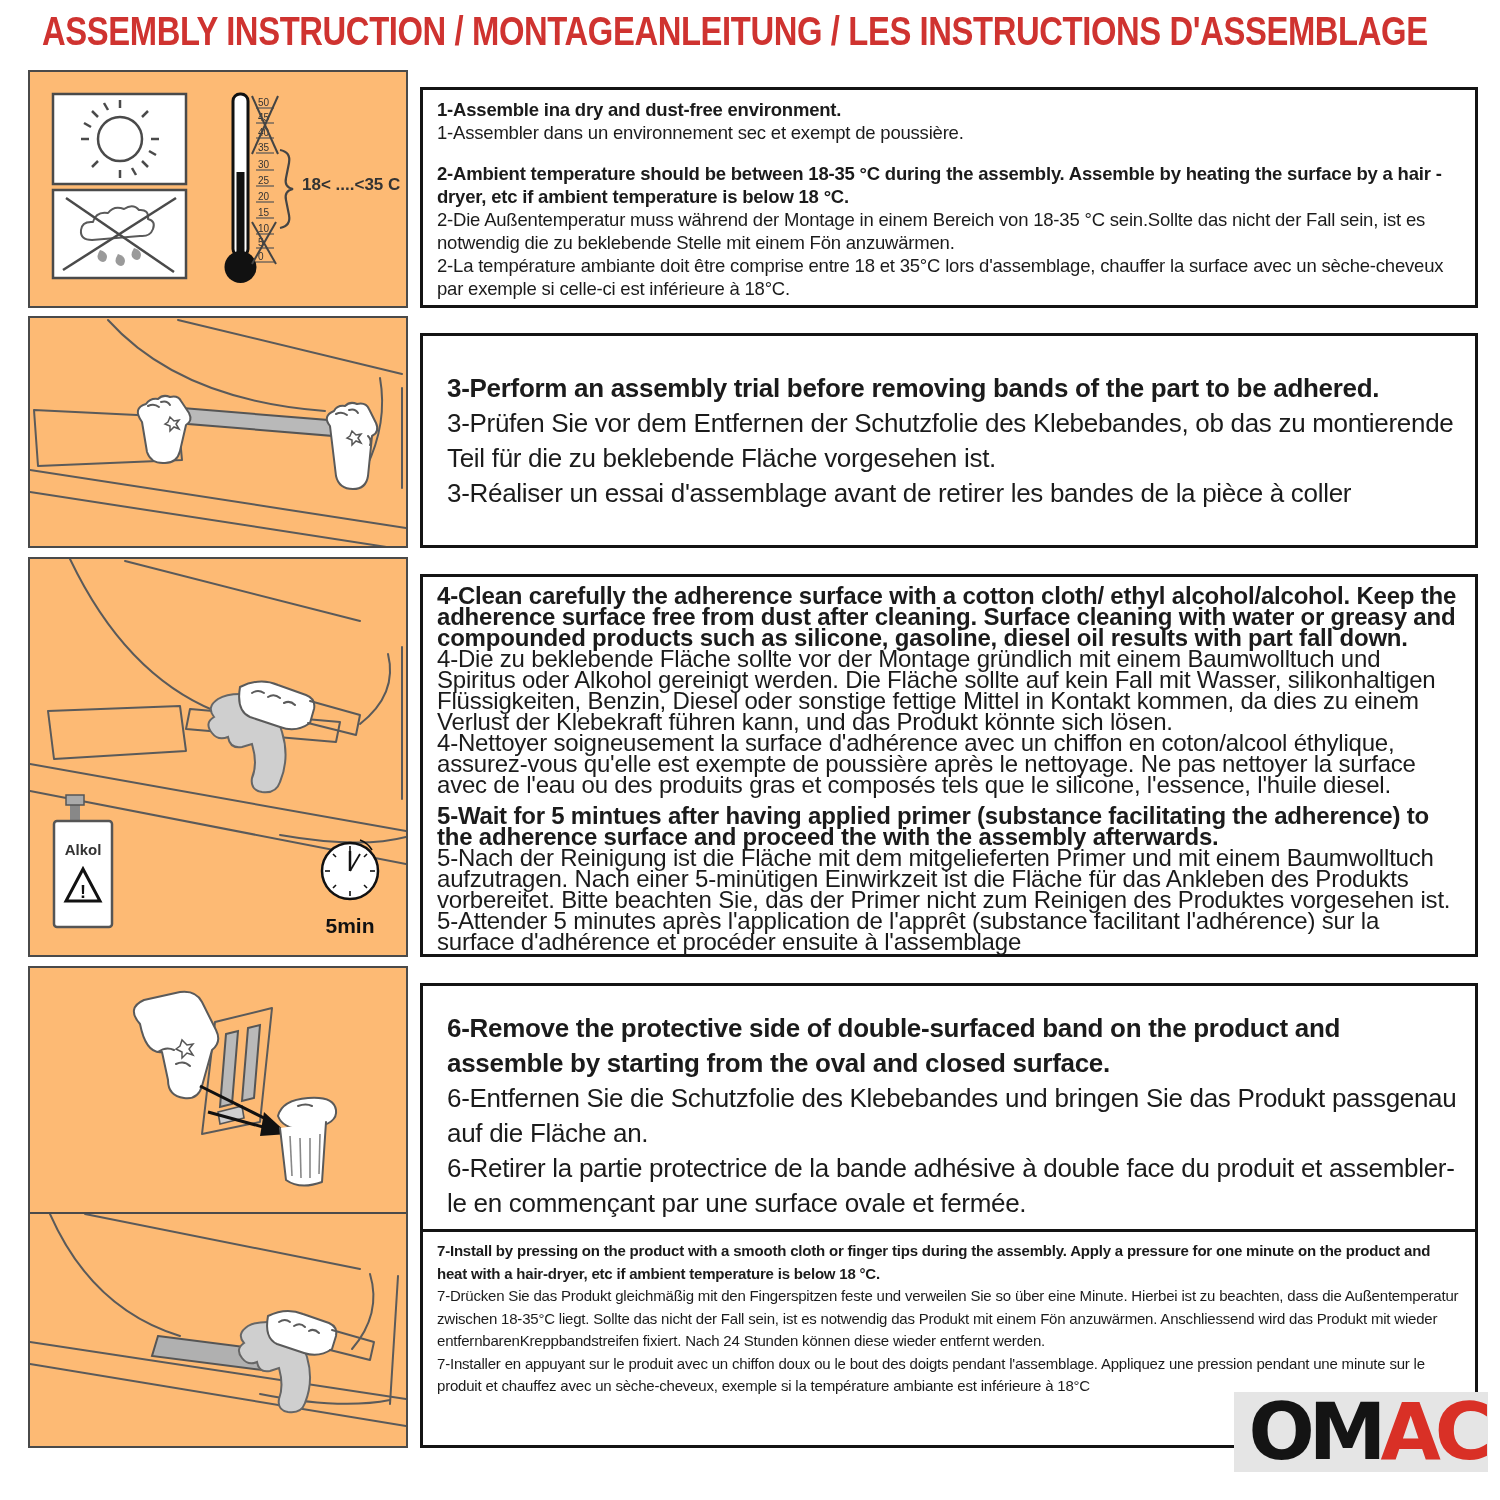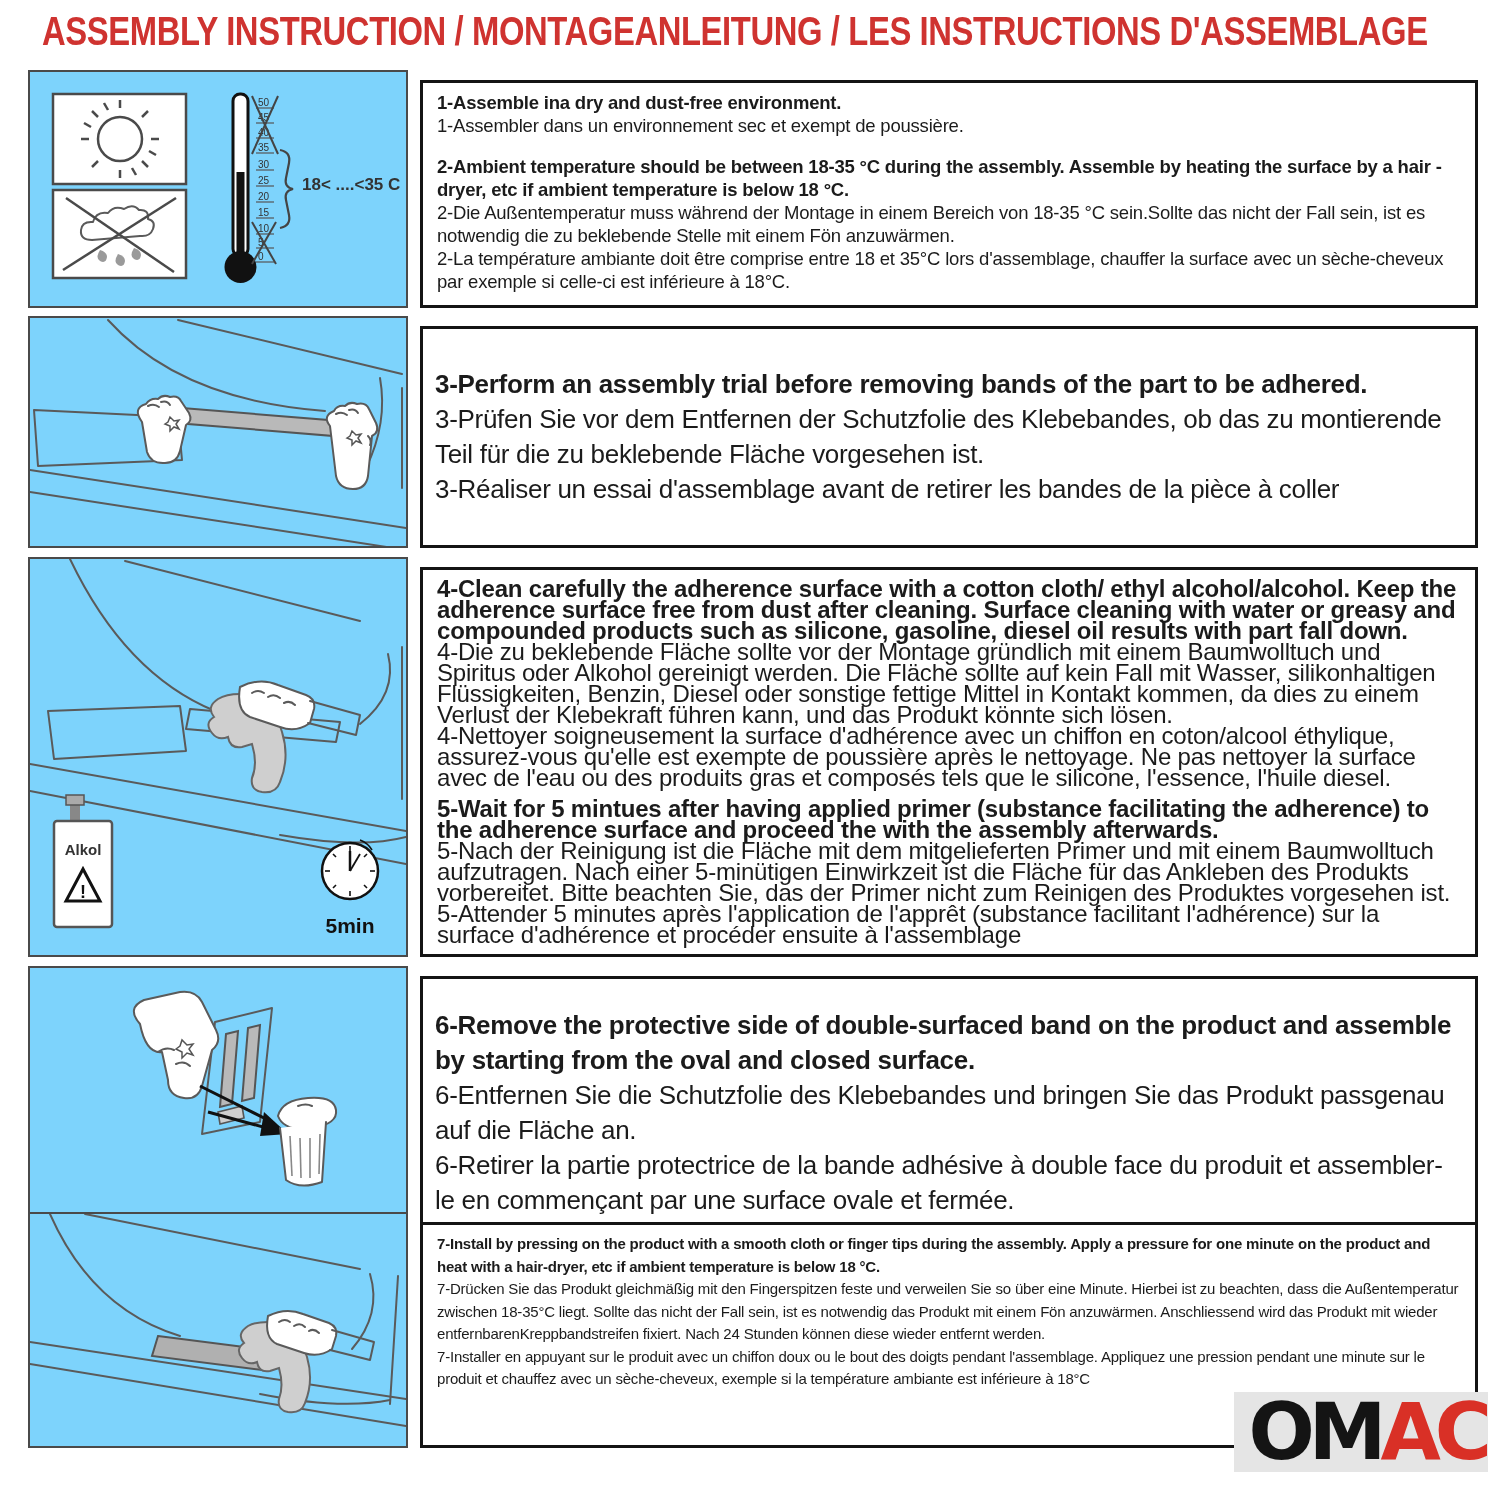--- a/index.html
+++ b/index.html
@@ -8,29 +8,29 @@
     font-family:"Liberation Sans", sans-serif;color:#1b1b1b;overflow:hidden;
   }
   .page-title{
     position:absolute;left:42px;top:8px;width:1460px;
     font-size:41px;font-weight:800;color:#cf3330;letter-spacing:-0.5px;
     transform:scaleX(0.80);transform-origin:left center;white-space:nowrap;
   }
   .row{position:absolute;left:0;width:1500px;}
   .img-box{
     position:absolute;left:28px;width:380px;top:0;bottom:0;
-    border:2px solid #4a4a4a;background:#7dd3fc;box-sizing:border-box;
+    border:2px solid #4a4a4a;background:#fdba74;box-sizing:border-box;
   }
   .img-box svg{display:block;width:100%;height:100%;}
   .text-box{
-    position:absolute;left:420px;width:1058px;top:10px;bottom:0;
+    position:absolute;left:420px;width:1058px;top:17px;bottom:0;
     border:3px solid #141414;background:#fff;box-sizing:border-box;
     padding:8px 14px;
   }
-  .text-box.centered{display:flex;flex-direction:column;justify-content:center;padding-left:12px;}
+  .text-box.centered{display:flex;flex-direction:column;justify-content:center;padding-left:24px;}
   .text-box p{margin:0;letter-spacing:-0.2px;}
   .s-small p{font-size:18.5px;line-height:23px;}
   .s-mid p{font-size:24px;line-height:21px;}
   .s-big p{font-size:26px;line-height:35px;letter-spacing:-0.3px;}
   .s-last p{font-size:15px;line-height:22.5px;}
   .b{font-weight:bold;}
   .gap{height:18px;}
   .gap-sm{height:10px;}
   .logo{
     position:absolute;top:1392px;right:12px;background:#e5e5e5;padding:0 2px 0 14px;

